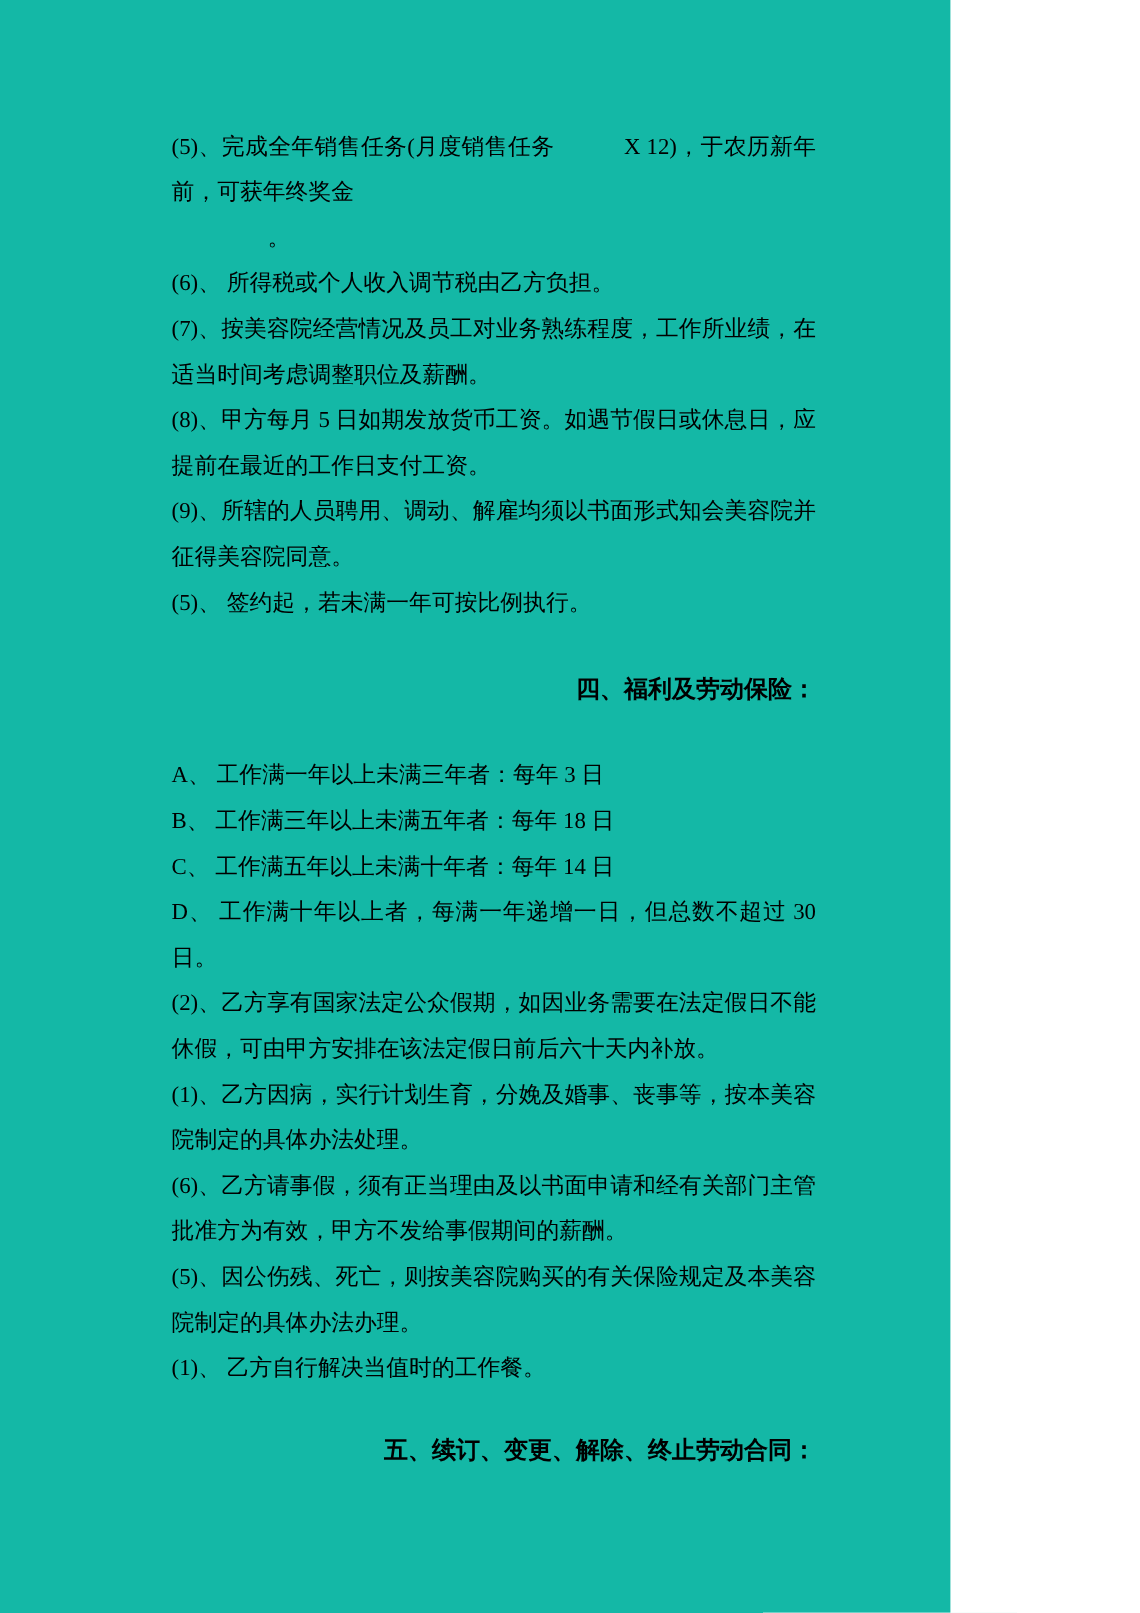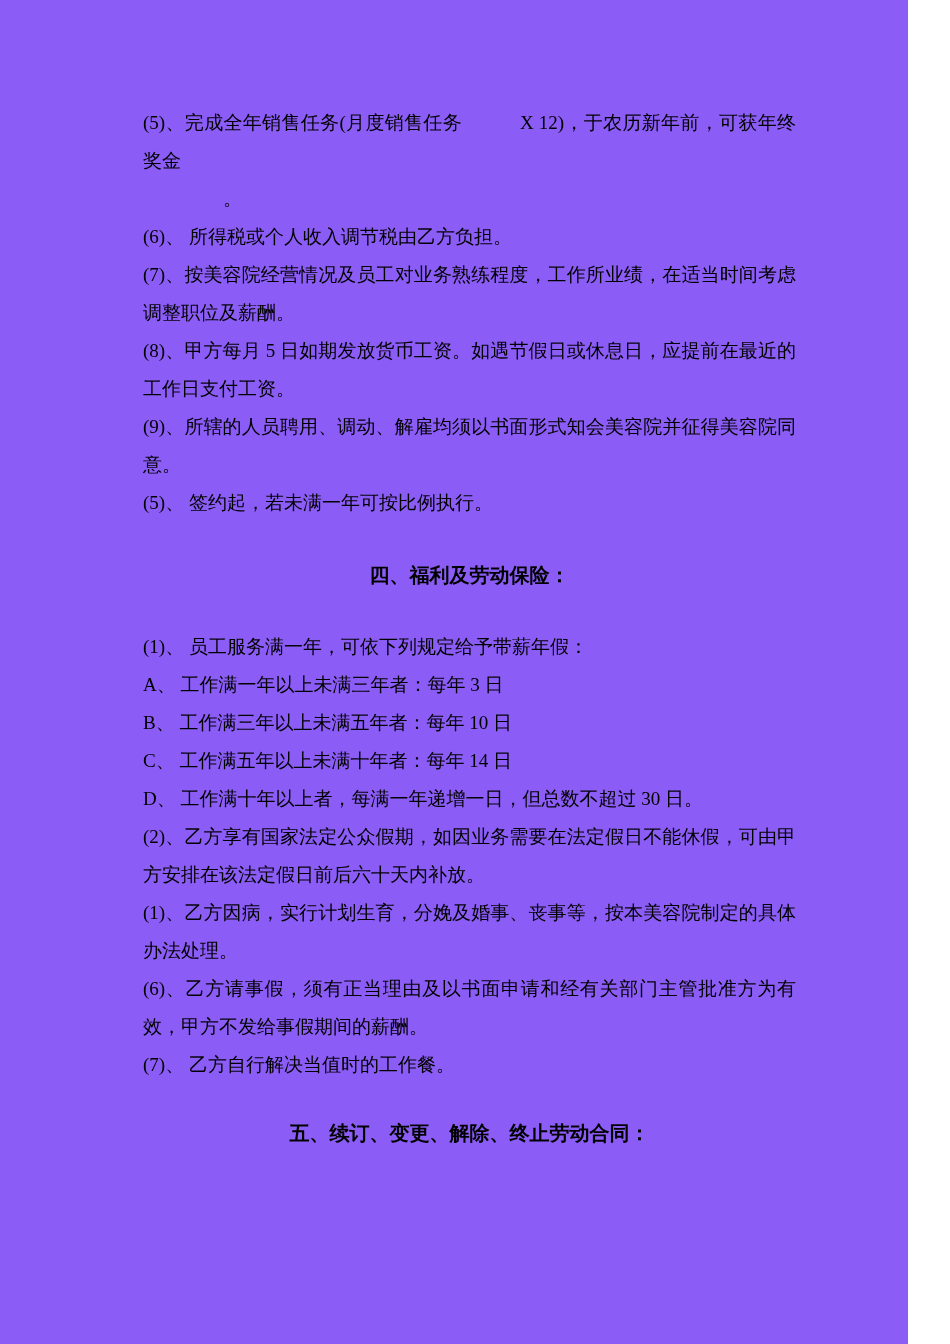--- a/index.html
+++ b/index.html
@@ -2,24 +2,24 @@
 <html><head>
 <meta charset="utf-8">
 <style>
   html, body {
     margin: 0;
     padding: 0;
     background: #ffffff;
   }
   .page {
     position: relative;
-    width: 908px;
+    width: 792px;
     min-height: 1344px;
     box-sizing: border-box;
-    background: #8b5cf6;
+    background: #14b8a6;
     color: #000000;
     padding: 104px 112px 80px 143px;
     font-family: "Liberation Serif", "DejaVu Serif", serif;
     font-size: 19px;
     line-height: 38px;
   }
   .clause {
     margin: 0;
     text-align: justify;
     word-break: break-all;
@@ -27,21 +27,21 @@
   .clause.indent {
     padding-left: 80px;
     text-align: left;
   }
   .section-heading {
     margin: 34px 0;
     font-size: 20px;
     line-height: 38px;
     font-weight: bold;
     font-family: "Liberation Sans", "DejaVu Sans", sans-serif;
-    text-align: center;
+    text-align: right;
   }
   .section-heading.last {
     margin-bottom: 0;
     margin-top: 30px;
   }
 </style>
 </head>
 <body>
 
 <div class="page">
@@ -49,25 +49,25 @@
   <p class="clause">(5)、完成全年销售任务(月度销售任务　　　X 12)，于农历新年前，可获年终奖金</p>
   <p class="clause indent">。</p>
   <p class="clause">(6)、 所得税或个人收入调节税由乙方负担。</p>
   <p class="clause">(7)、按美容院经营情况及员工对业务熟练程度，工作所业绩，在适当时间考虑调整职位及薪酬。</p>
   <p class="clause">(8)、甲方每月 5 日如期发放货币工资。如遇节假日或休息日，应提前在最近的工作日支付工资。</p>
   <p class="clause">(9)、所辖的人员聘用、调动、解雇均须以书面形式知会美容院并征得美容院同意。</p>
   <p class="clause">(5)、 签约起，若未满一年可按比例执行。</p>
 
   <h2 class="section-heading">四、福利及劳动保险：</h2>
 
-  <p class="clause">(1)、 员工服务满一年，可依下列规定给予带薪年假：</p>
   <p class="clause">A、 工作满一年以上未满三年者：每年 3 日</p>
-  <p class="clause">B、 工作满三年以上未满五年者：每年 10 日</p>
+  <p class="clause">B、 工作满三年以上未满五年者：每年 18 日</p>
   <p class="clause">C、 工作满五年以上未满十年者：每年 14 日</p>
   <p class="clause">D、 工作满十年以上者，每满一年递增一日，但总数不超过 30 日。</p>
   <p class="clause">(2)、乙方享有国家法定公众假期，如因业务需要在法定假日不能休假，可由甲方安排在该法定假日前后六十天内补放。</p>
   <p class="clause">(1)、乙方因病，实行计划生育，分娩及婚事、丧事等，按本美容院制定的具体办法处理。</p>
   <p class="clause">(6)、乙方请事假，须有正当理由及以书面申请和经有关部门主管批准方为有效，甲方不发给事假期间的薪酬。</p>
-  <p class="clause">(7)、 乙方自行解决当值时的工作餐。</p>
+  <p class="clause">(5)、因公伤残、死亡，则按美容院购买的有关保险规定及本美容院制定的具体办法办理。</p>
+  <p class="clause">(1)、 乙方自行解决当值时的工作餐。</p>
 
   <h2 class="section-heading last">五、续订、变更、解除、终止劳动合同：</h2>
 
 </div>
 
 </body></html>

